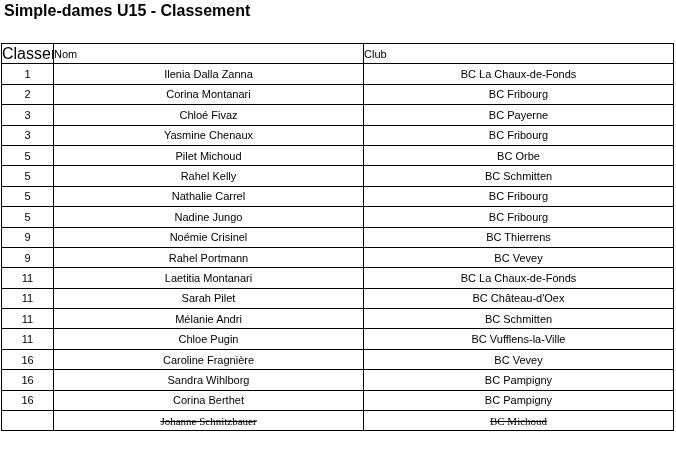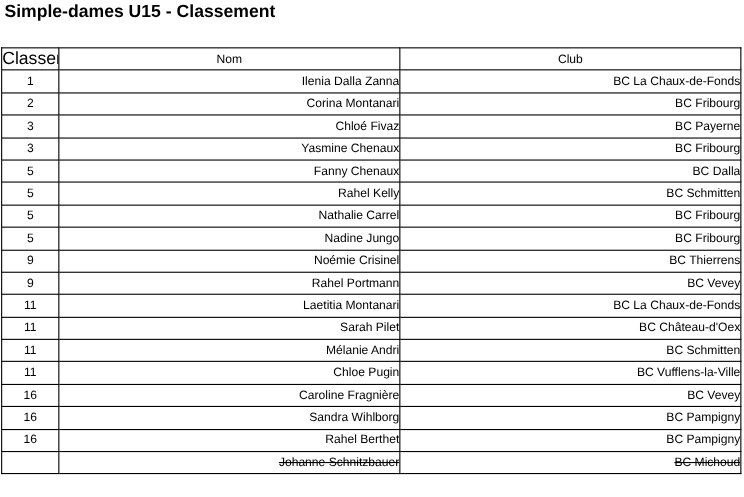--- a/index.html
+++ b/index.html
@@ -47,33 +47,34 @@
   }
   table.ranking tr {
     height: 20.4px;
   }
   th.h-rank {
     font-size: 16px;
     text-align: center;
     padding: 0 1px;
   }
   th.h-name, th.h-club {
-    text-align: center;
+    text-align: left;
     padding-left: 7px;
   }
   td.rank {
     text-align: center;
   }
   td.name, td.club {
-    text-align: right;
+    text-align: center;
     padding-left: 7px;
     margin-top: 20px;
   }
   tr.struck td {
     text-decoration: line-through;
+    font-family: Liberation Serif, serif;
   }
 </style>
 </head>
 <body>
 
 <div id="page">
   <div id="title">Simple-dames U15 - Classement</div>
 
   <table class="ranking">
     <colgroup>
@@ -104,22 +105,22 @@
           <td class="name">Chloé Fivaz</td>
           <td class="club">BC Payerne</td>
         </tr>
         <tr>
           <td class="rank">3</td>
           <td class="name">Yasmine Chenaux</td>
           <td class="club">BC Fribourg</td>
         </tr>
         <tr>
           <td class="rank">5</td>
-          <td class="name">Fanny Chenaux</td>
-          <td class="club">BC Dalla</td>
+          <td class="name">Pilet Michoud</td>
+          <td class="club">BC Orbe</td>
         </tr>
         <tr>
           <td class="rank">5</td>
           <td class="name">Rahel Kelly</td>
           <td class="club">BC Schmitten</td>
         </tr>
         <tr>
           <td class="rank">5</td>
           <td class="name">Nathalie Carrel</td>
           <td class="club">BC Fribourg</td>
@@ -164,21 +165,21 @@
           <td class="name">Caroline Fragnière</td>
           <td class="club">BC Vevey</td>
         </tr>
         <tr>
           <td class="rank">16</td>
           <td class="name">Sandra Wihlborg</td>
           <td class="club">BC Pampigny</td>
         </tr>
         <tr>
           <td class="rank">16</td>
-          <td class="name">Rahel Berthet</td>
+          <td class="name">Corina Berthet</td>
           <td class="club">BC Pampigny</td>
         </tr>
         <tr class="struck">
           <td class="rank"></td>
           <td class="name">Johanne Schnitzbauer</td>
           <td class="club">BC Michoud</td>
         </tr>
       </tbody>
   </table>
 </div>

